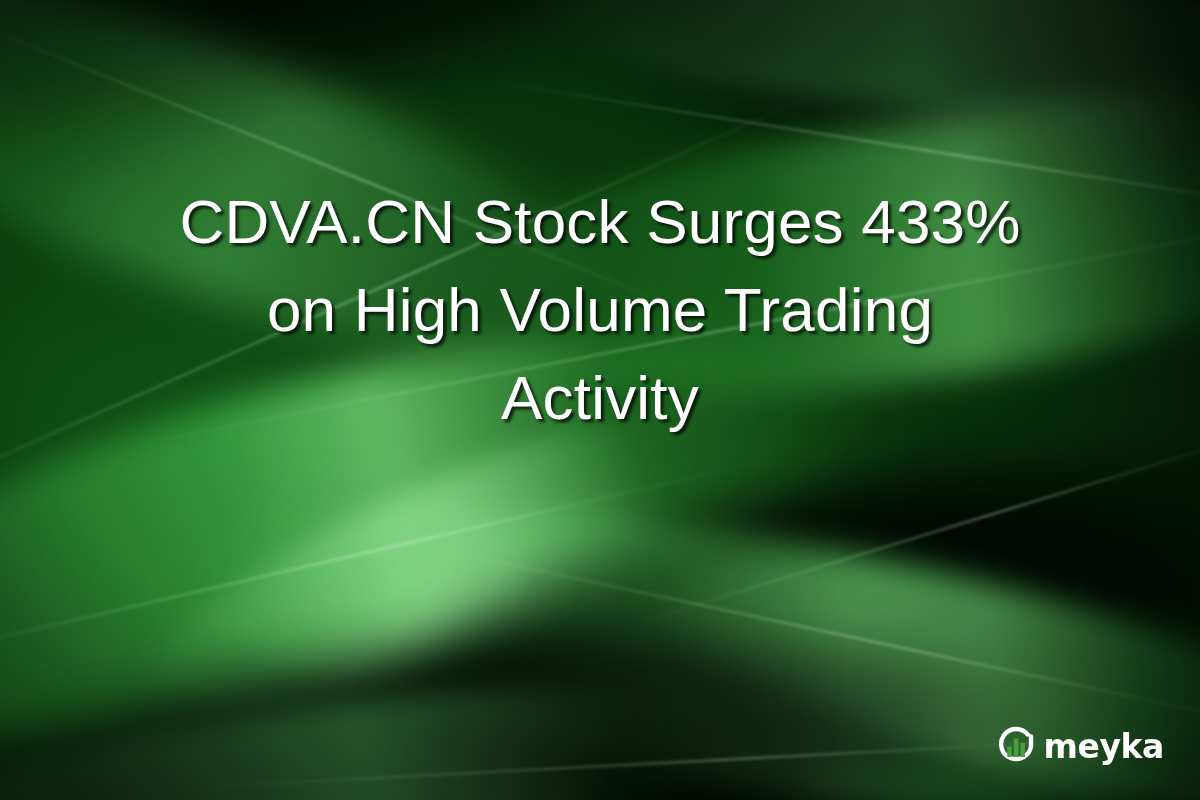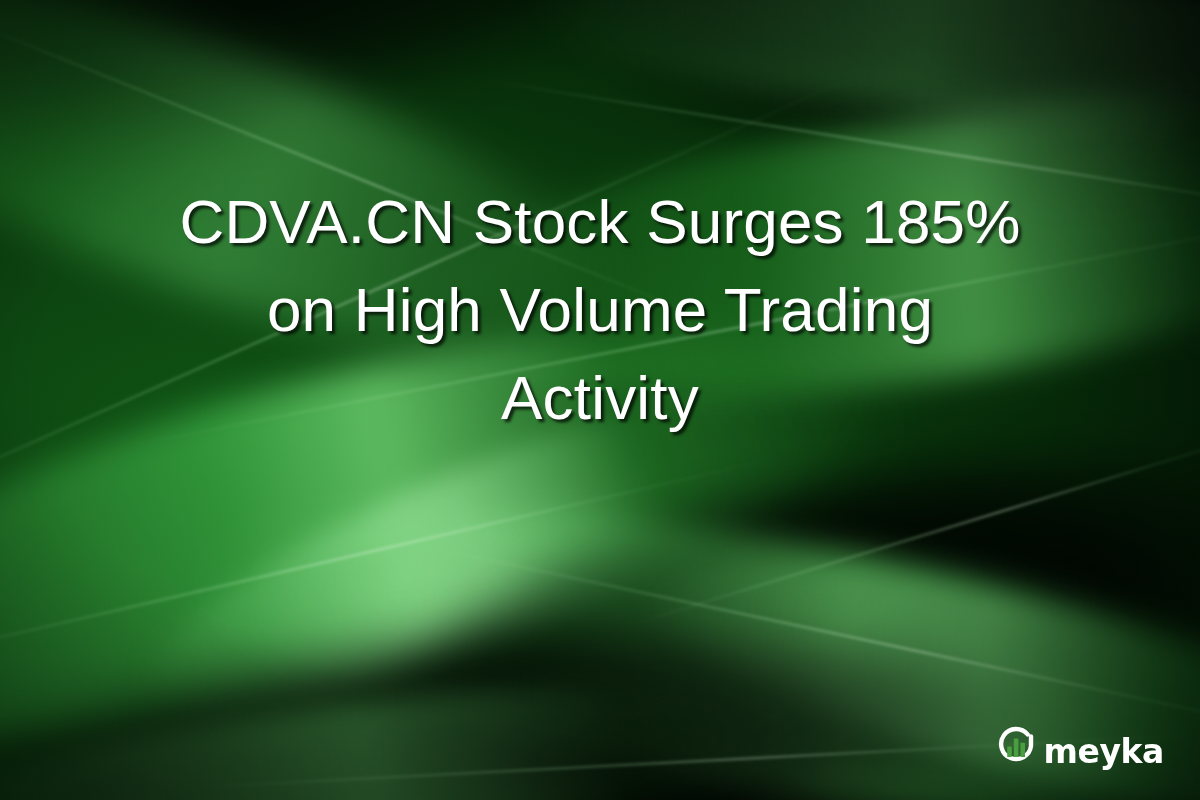--- a/index.html
+++ b/index.html
@@ -149,21 +149,21 @@
     text-shadow:3px 3px 3px rgba(0,0,0,.72);
     white-space:pre-line;
   }
 
   
   .brand{
     position:absolute;
     right:36px;
     bottom:32px;
     display:flex;
-    align-items:flex-end;
+    align-items:center;
     gap:6px;
   }
   .brand-mark{ width:44px; height:44px; display:block; }
   .brand-word{
     color:#ffffff;
     font-size:33px;
     font-weight:700;
     letter-spacing:-.4px;
     line-height:1;
     font-family:"DejaVu Sans","Liberation Sans",sans-serif;
@@ -193,21 +193,21 @@
     <div class="filament f3"></div>
     <div class="filament f4"></div>
     <div class="filament f5"></div>
     <div class="filament f6"></div>
     <div class="filament f7"></div>
     <div class="filament f8"></div>
   </div>
 
   <div class="vignette"></div>
 
-  <h1 class="headline">CDVA.CN Stock Surges 185%
+  <h1 class="headline">CDVA.CN Stock Surges 433%
 on High Volume Trading
 Activity</h1>
 
   <div class="brand">
     <span class="brand-mark-wrap">
       <svg class="brand-mark" viewBox="0 0 44 44" aria-hidden="true">
 
         <path d="M33.6 10.4 A15 15 0 1 0 37 22 L37 12.4" fill="none" stroke="#ffffff" stroke-width="4.4" stroke-linecap="round"></path>
 
         <rect x="13.2" y="22.6" width="4.6" height="10.4" rx="0.6" fill="#4a9e3f"></rect>

